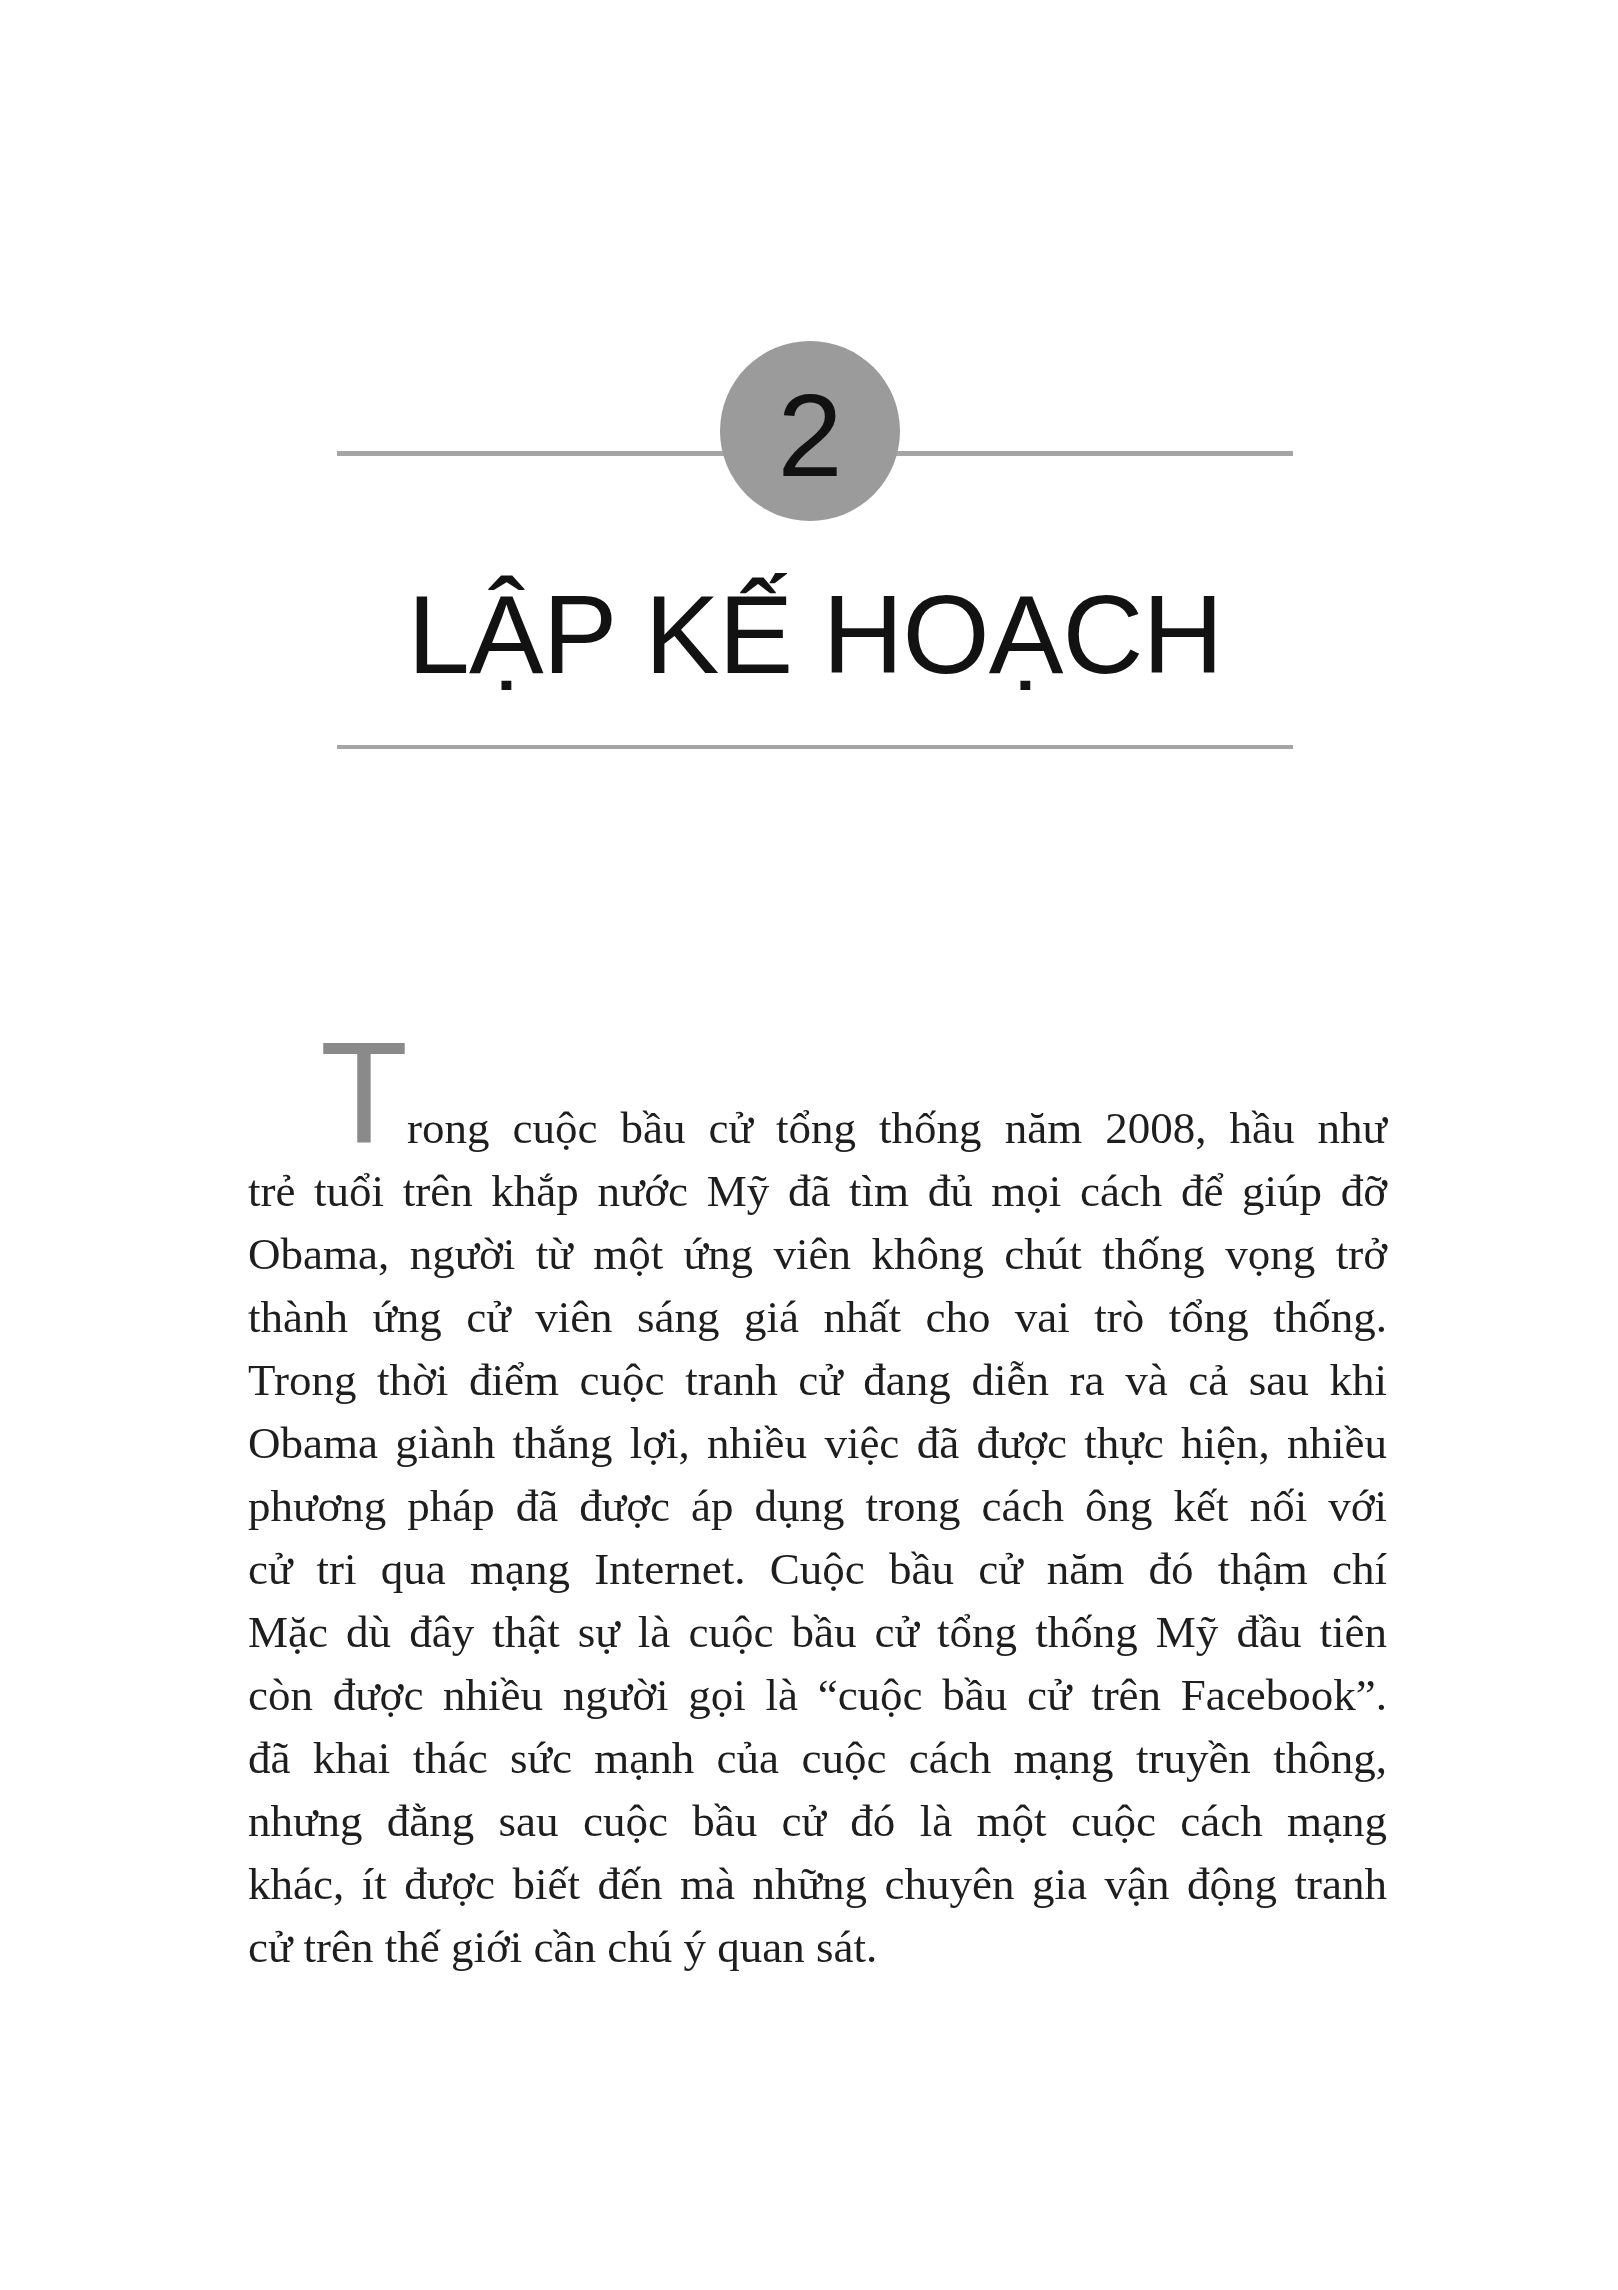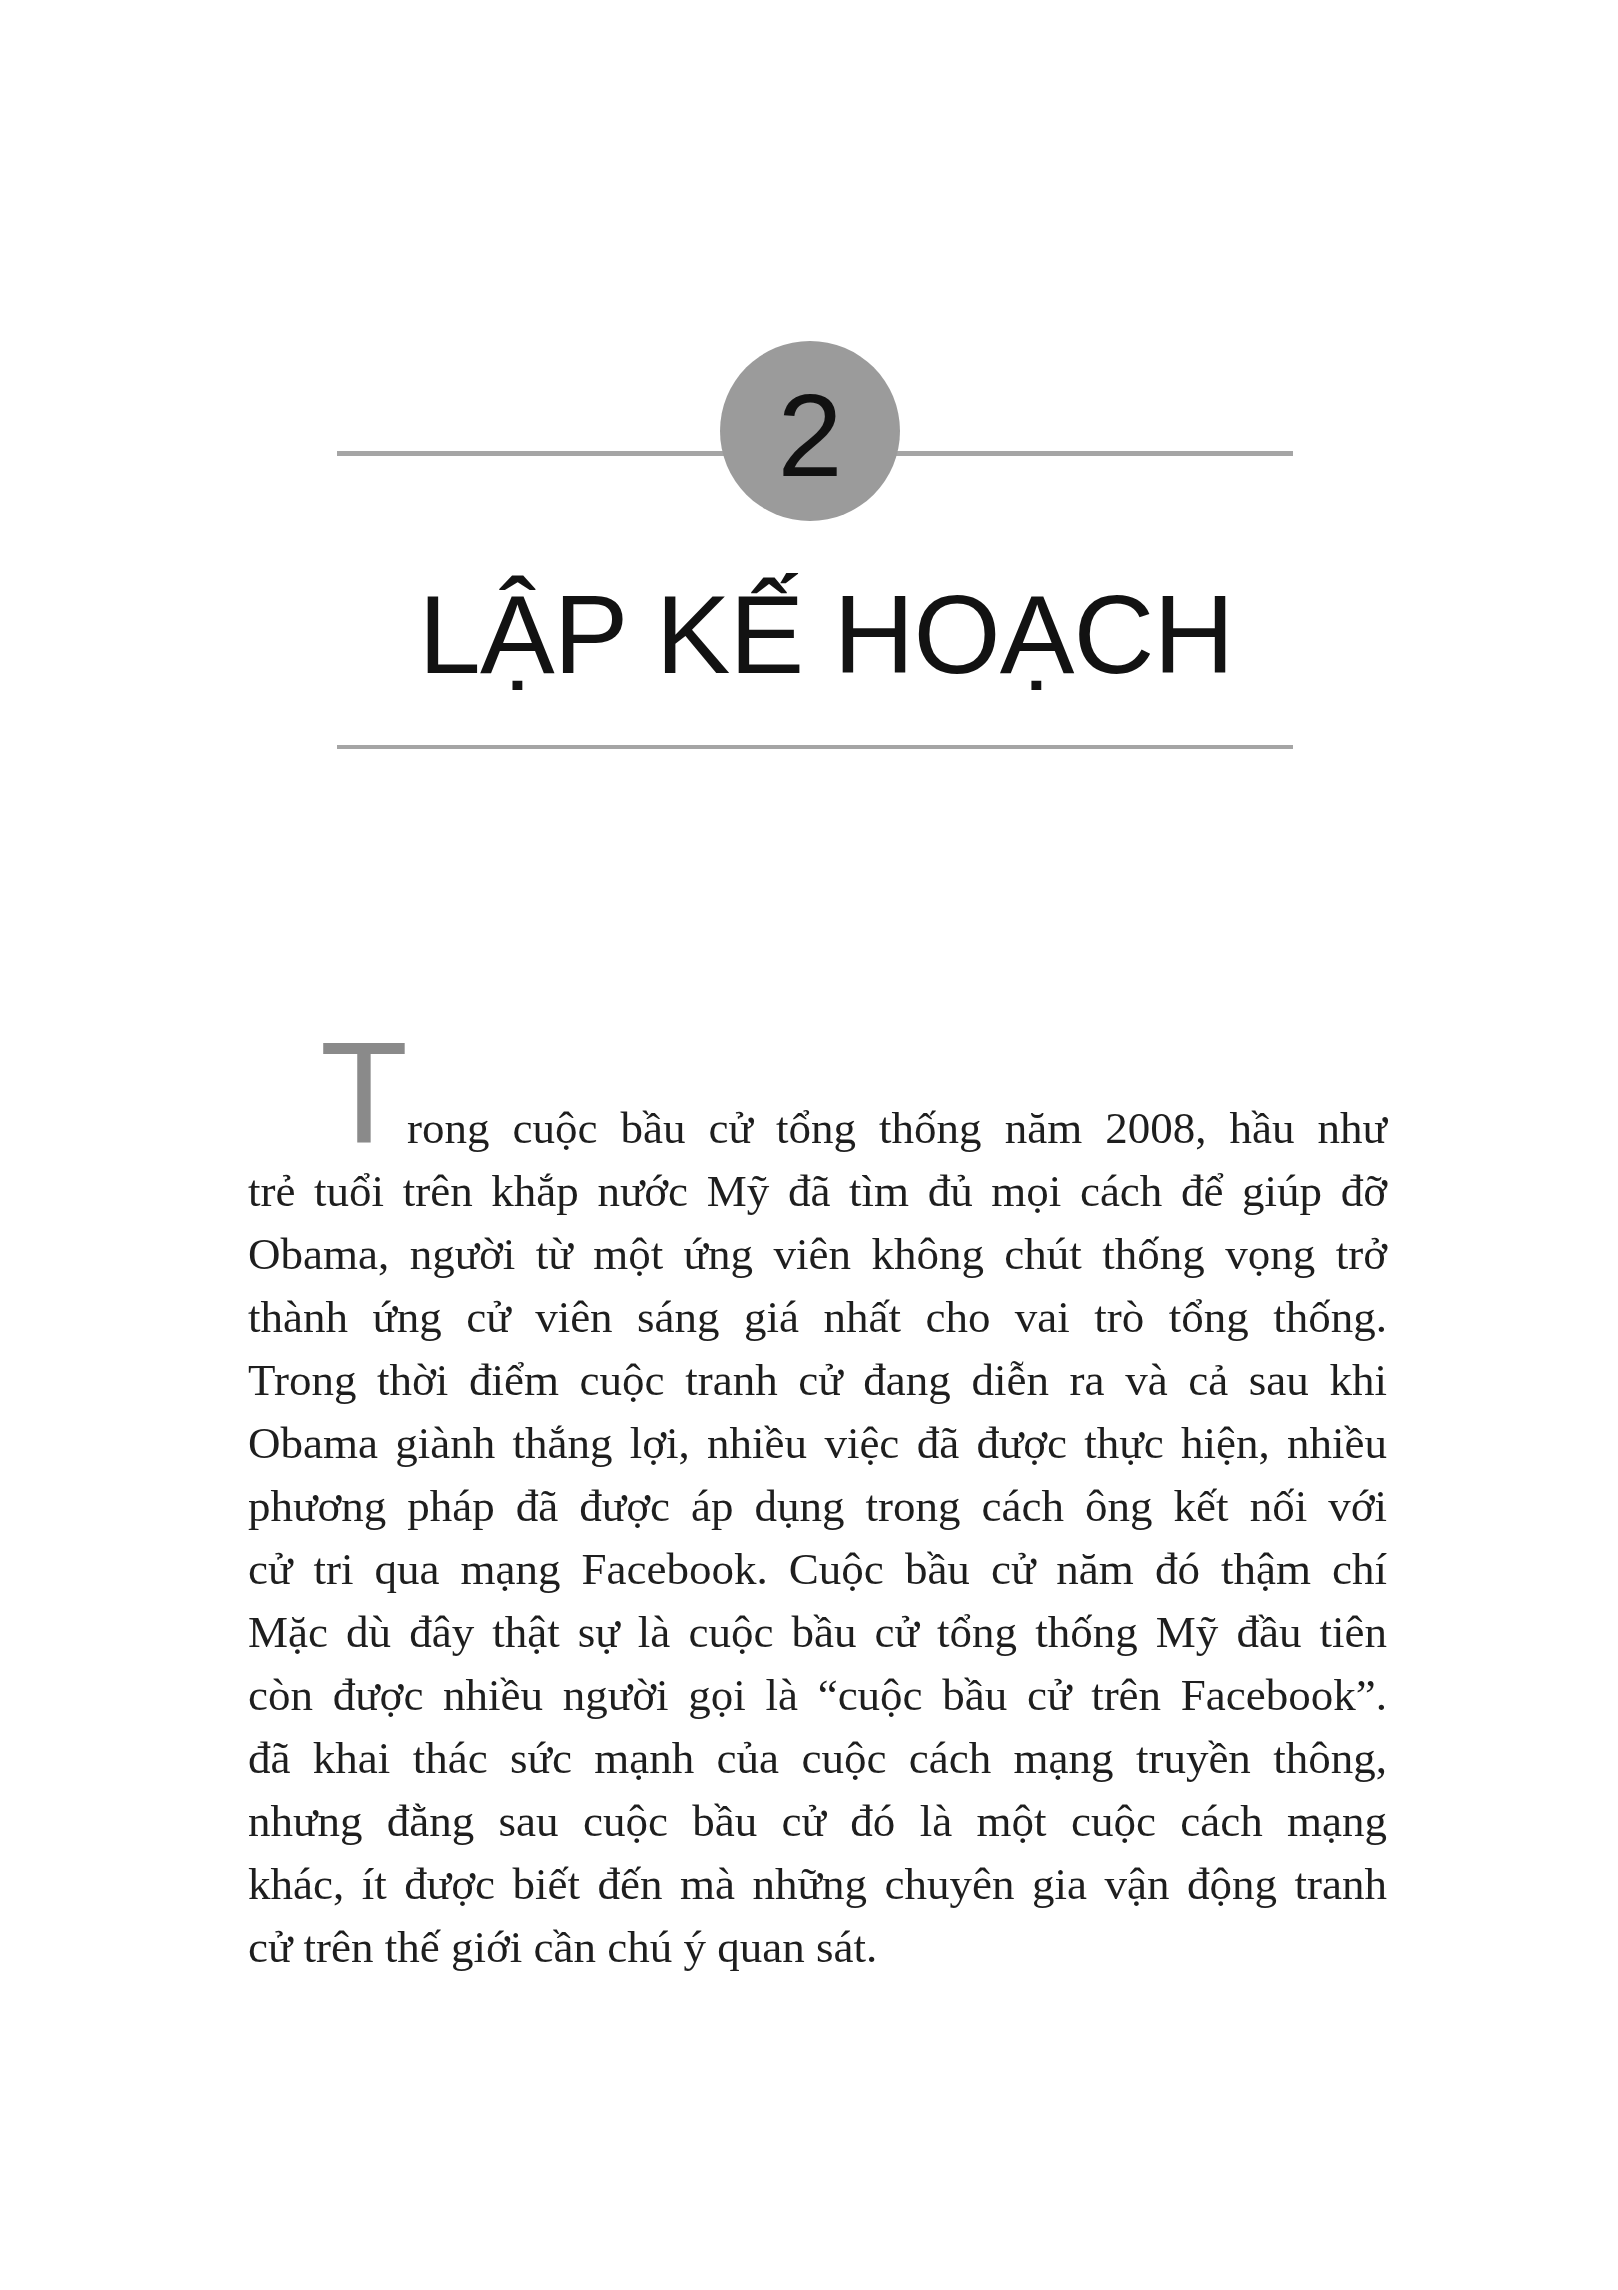--- a/index.html
+++ b/index.html
@@ -42,21 +42,21 @@
     font-family: "Liberation Sans", sans-serif;
     font-weight: 400;
     font-size: 117px;
     line-height: 1;
     color: var(--number-color, #111111);
     padding-top: 9.3px;
   }
 
   .chapter-title {
     position: absolute;
-    left: 348px;
+    left: 337px;
     top: 579px;
     width: 956px;
     margin: 0;
     text-align: center;
     font-family: "Liberation Sans", sans-serif;
     font-weight: 400;
     font-size: 112px;
     line-height: 112px;
     letter-spacing: -0.9px;
     color: var(--title-color, #121212);
@@ -111,21 +111,21 @@
   <div class="body-paragraph">
     <span class="dropcap">T</span>
 
     <div class="body-line first">rong cuộc bầu cử tổng thống năm 2008, hầu như</div>
     <div class="body-line">trẻ tuổi trên khắp nước Mỹ đã tìm đủ mọi cách để giúp đỡ</div>
     <div class="body-line">Obama, người từ một ứng viên không chút thống vọng trở</div>
     <div class="body-line">thành ứng cử viên sáng giá nhất cho vai trò tổng thống.</div>
     <div class="body-line">Trong thời điểm cuộc tranh cử đang diễn ra và cả sau khi</div>
     <div class="body-line">Obama giành thắng lợi, nhiều việc đã được thực hiện, nhiều</div>
     <div class="body-line">phương pháp đã được áp dụng trong cách ông kết nối với</div>
-    <div class="body-line">cử tri qua mạng Facebook. Cuộc bầu cử năm đó thậm chí</div>
+    <div class="body-line">cử tri qua mạng Internet. Cuộc bầu cử năm đó thậm chí</div>
     <div class="body-line">Mặc dù đây thật sự là cuộc bầu cử tổng thống Mỹ đầu tiên</div>
     <div class="body-line">còn được nhiều người gọi là “cuộc bầu cử trên Facebook”.</div>
     <div class="body-line">đã khai thác sức mạnh của cuộc cách mạng truyền thông,</div>
     <div class="body-line">nhưng đằng sau cuộc bầu cử đó là một cuộc cách mạng</div>
     <div class="body-line">khác, ít được biết đến mà những chuyên gia vận động tranh</div>
     <div class="body-line last">cử trên thế giới cần chú ý quan sát.</div>
   </div>
 
 </div>
 

